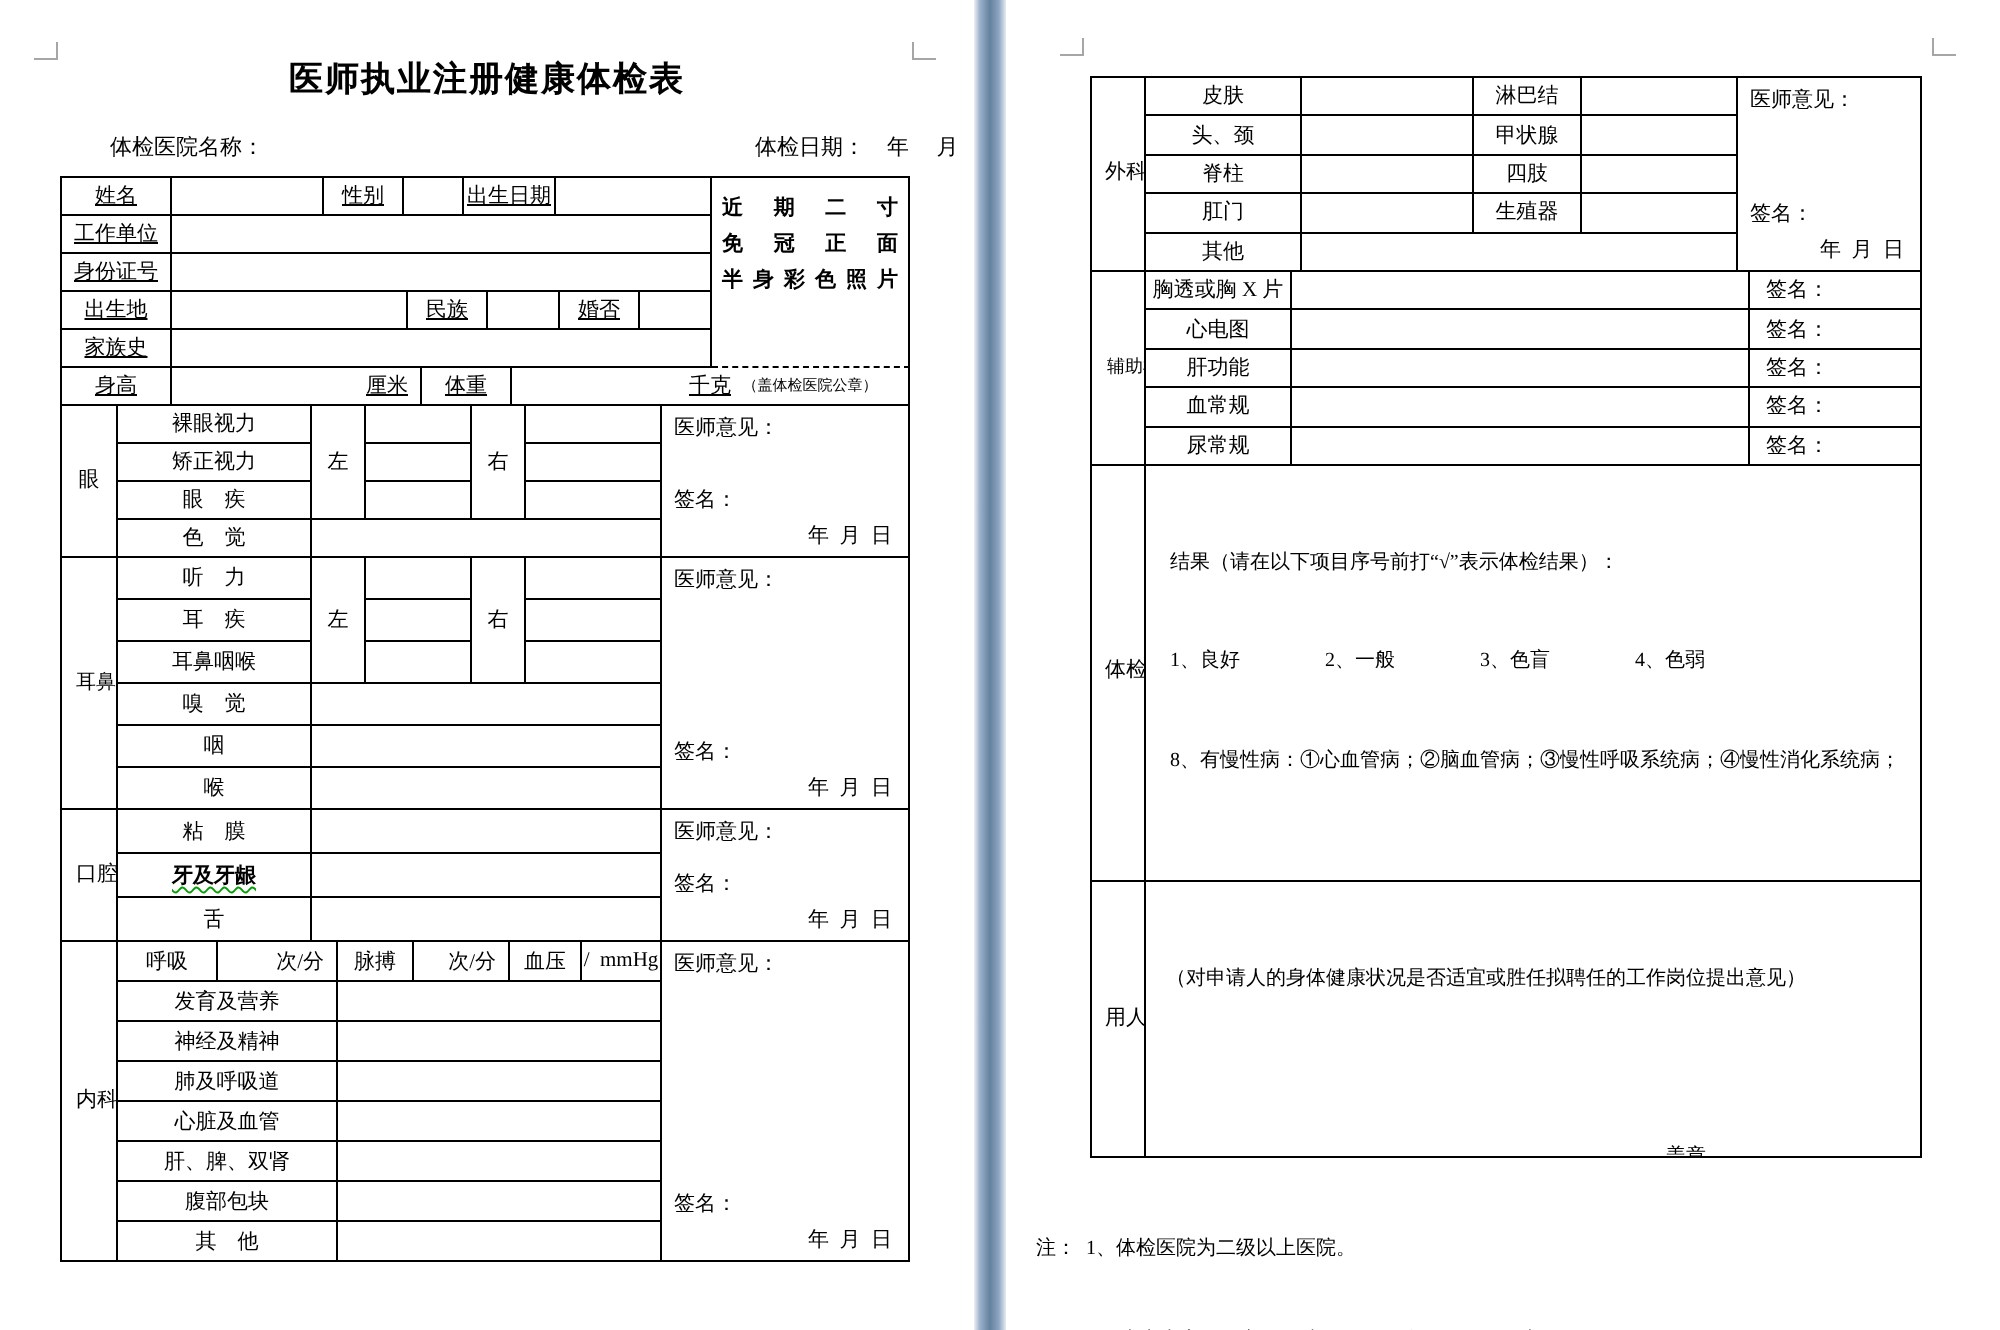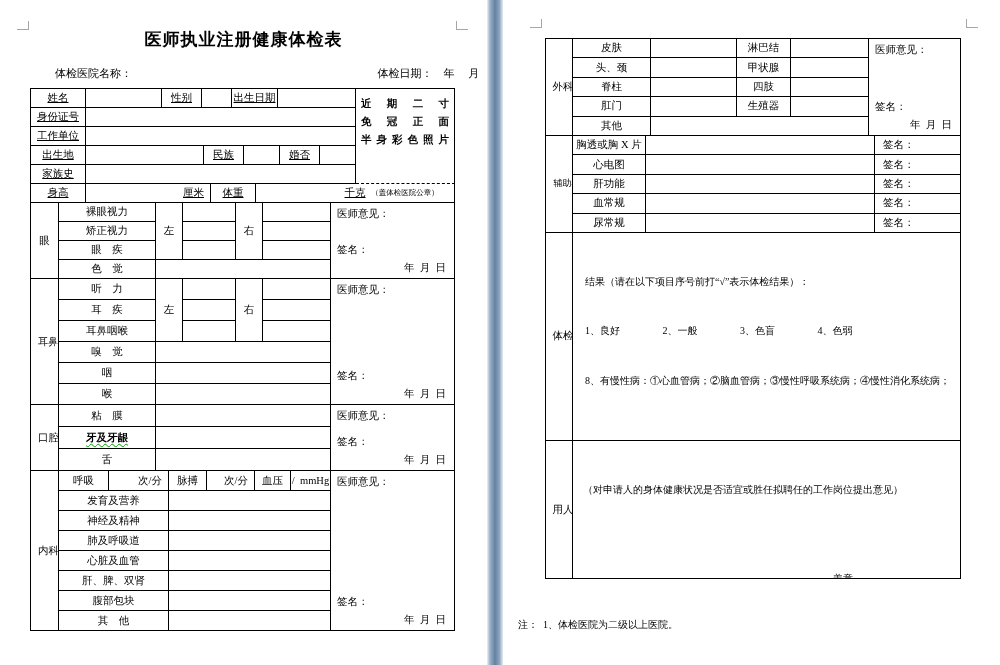--- a/index.html
+++ b/index.html
@@ -94,25 +94,25 @@
     <div id="blockA">
       <div class="rowA">
         <div class="cell" style="width:55px">姓名</div>
         <div class="cell val" style="width:76px"></div>
         <div class="cell" style="width:40px">性别</div>
         <div class="cell val" style="width:30px"></div>
         <div class="cell" style="width:46px">出生日期</div>
         <div class="cell val" style="width:78px"></div>
       </div>
       <div class="rowA">
+        <div class="cell" style="width:55px">工作单位</div>
+        <div class="cell val" style="width:270px"></div>
+      </div>
+      <div class="rowA">
         <div class="cell" style="width:55px">身份证号</div>
-        <div class="cell val" style="width:270px"></div>
-      </div>
-      <div class="rowA">
-        <div class="cell" style="width:55px">工作单位</div>
         <div class="cell val" style="width:270px"></div>
       </div>
       <div class="rowA">
         <div class="cell" style="width:55px">出生地</div>
         <div class="cell val" style="width:118px"></div>
         <div class="cell" style="width:40px">民族</div>
         <div class="cell val" style="width:36px"></div>
         <div class="cell" style="width:40px">婚否</div>
         <div class="cell val" style="width:36px"></div>
       </div>

